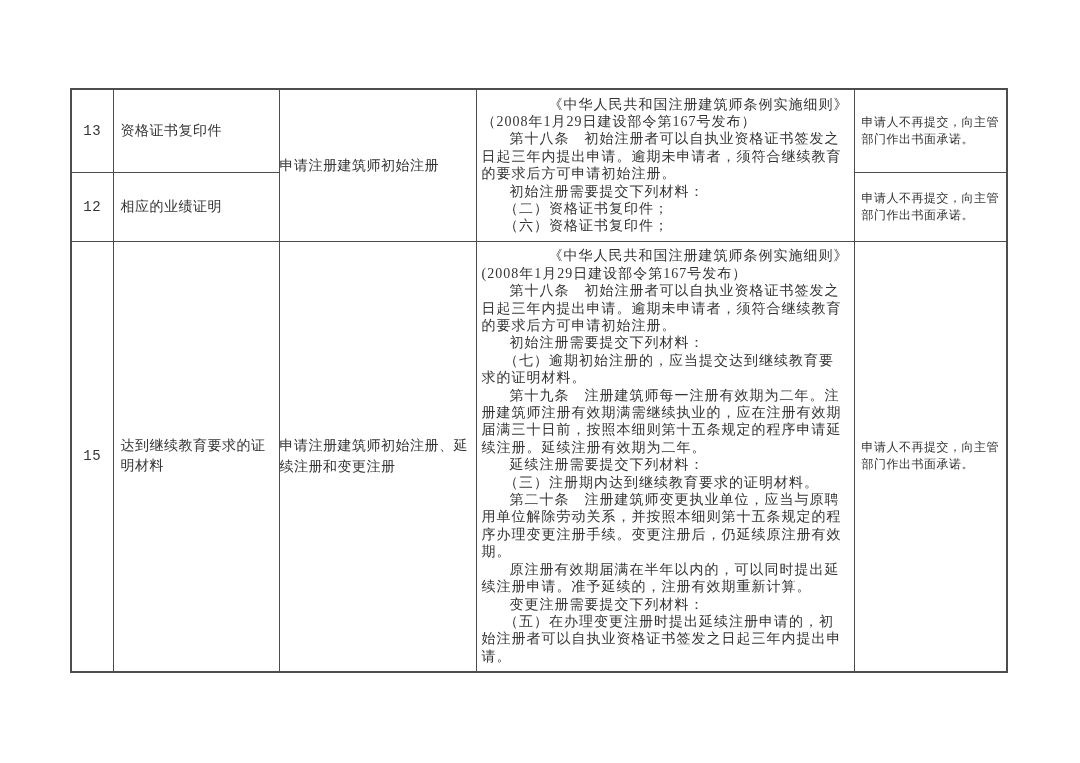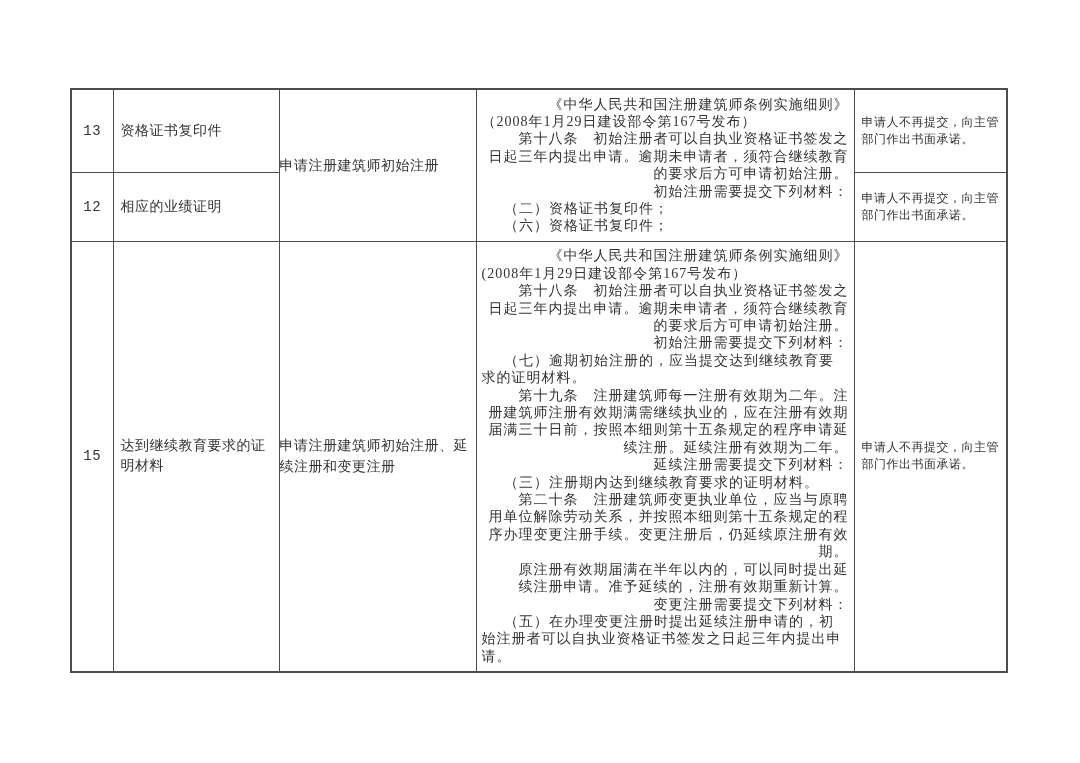--- a/index.html
+++ b/index.html
@@ -56,21 +56,21 @@
   }
   .c-note {
     font-size: 12px;
     line-height: 17px;
     letter-spacing: 0.5px;
     padding: 17px 7px;
   }
   .c-reg p { margin: 0; }
   .p-center { text-align: right; text-indent: 0; }
   .p-flush  { text-indent: 0; }
-  .p-indent { text-indent: 2em; text-align: right; }
+  .p-indent { text-indent: 2em; }
   .p-paren  { text-indent: 1.6em; }
 </style>
 </head>
 <body>
 
 <div class="page">
   <table class="doc-table">
     <colgroup>
       <col style="width:42px">
       <col style="width:166px">

